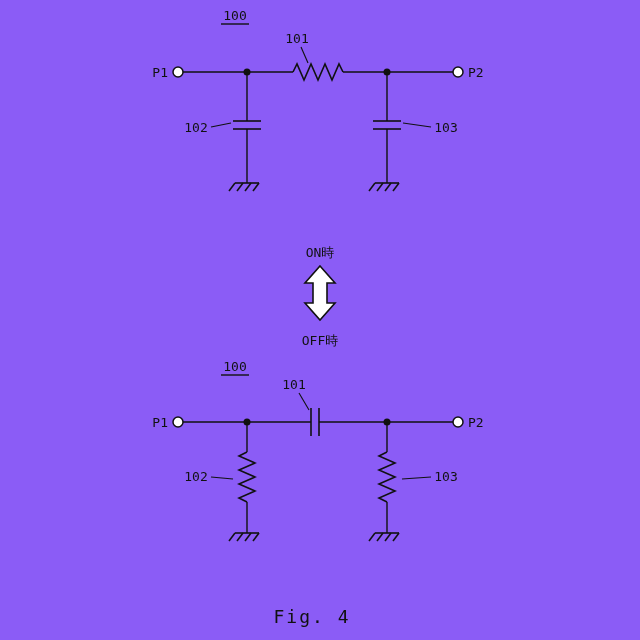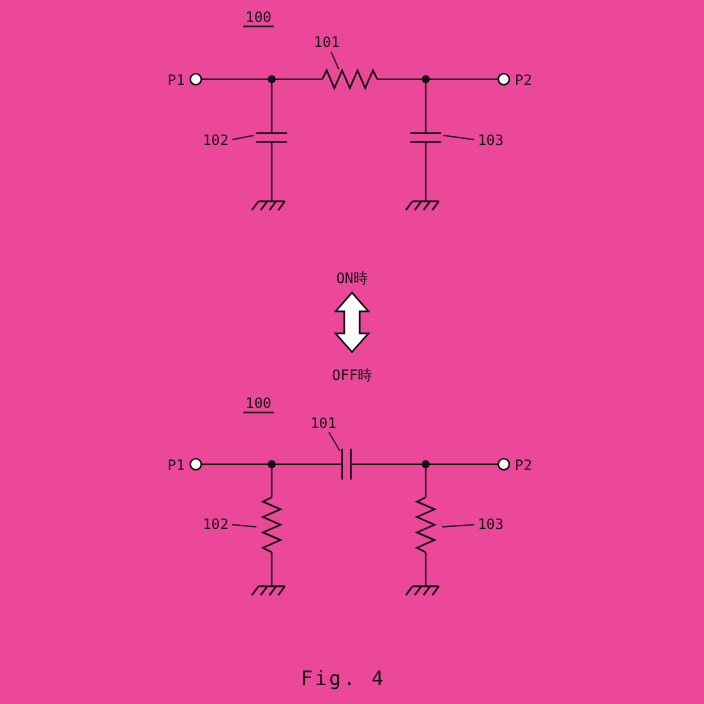--- a/index.html
+++ b/index.html
@@ -5,21 +5,21 @@
   html, body {
     margin: 0;
     padding: 0;
     background: #ffffff;
     font-family: "DejaVu Sans Mono", "Liberation Mono", monospace;
   }
   .page {
     position: relative;
     width: 640px;
     height: 640px;
-    background: #ec4899;
+    background: #8b5cf6;
     overflow: hidden;
   }
   svg {
     display: block;
   }
   text {
     font-family: "DejaVu Sans Mono", "Liberation Mono", monospace;
     fill: #111111;
   }
   .lbl { font-size: 13px; }

